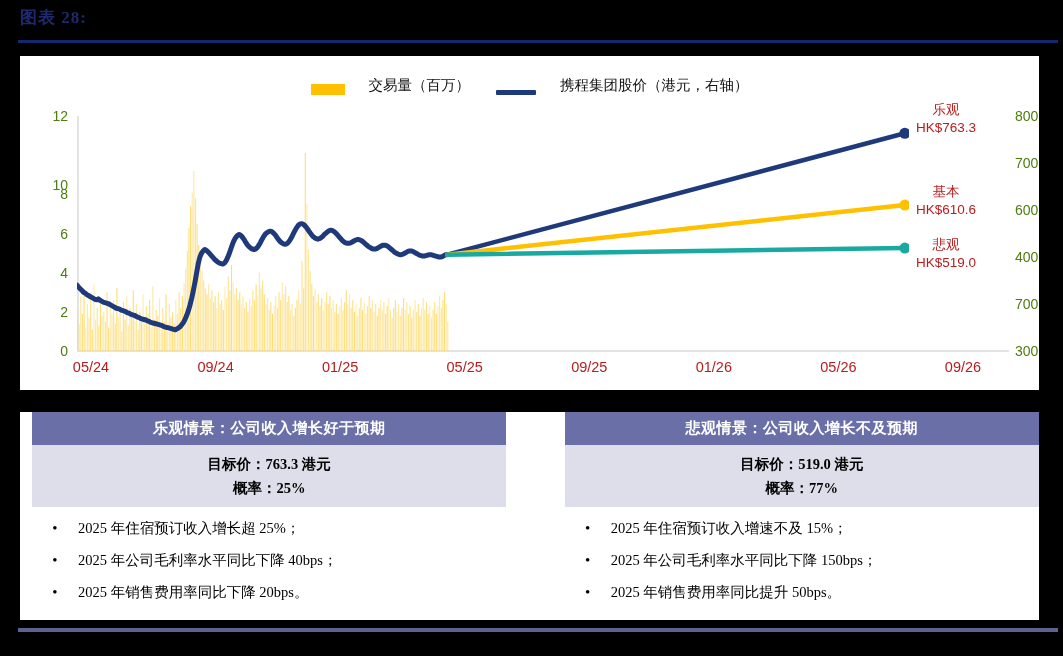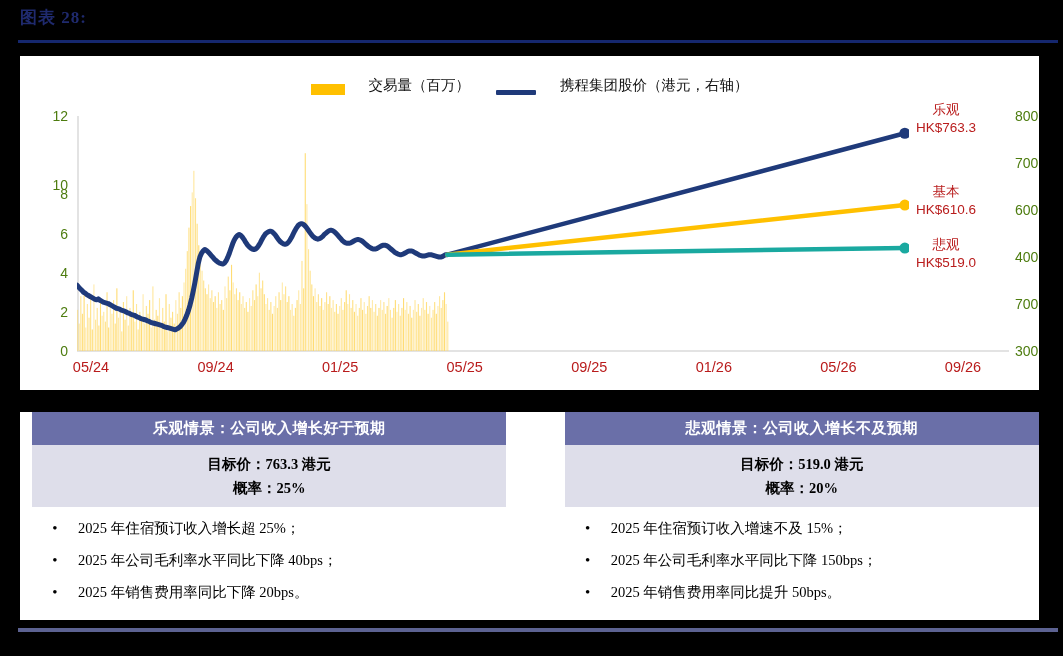--- a/index.html
+++ b/index.html
@@ -502,21 +502,21 @@
         </div>
       </div>
     </div>
 
     <div class="col col-gap"></div>
 
     <div class="col col-right">
       <div class="col-head">悲观情景：公司收入增长不及预期</div>
       <div class="col-sub">
         <div>目标价：519.0 港元</div>
-        <div>概率：20%</div>
+        <div>概率：77%</div>
       </div>
       <div class="bullets">
         <div class="bullet">
           <span class="dot">•</span>
           <span class="txt">2025 年住宿预订收入增速不及 15%；</span>
         </div>
         <div class="bullet">
           <span class="dot">•</span>
           <span class="txt">2025 年公司毛利率水平同比下降 150bps；</span>
         </div>

